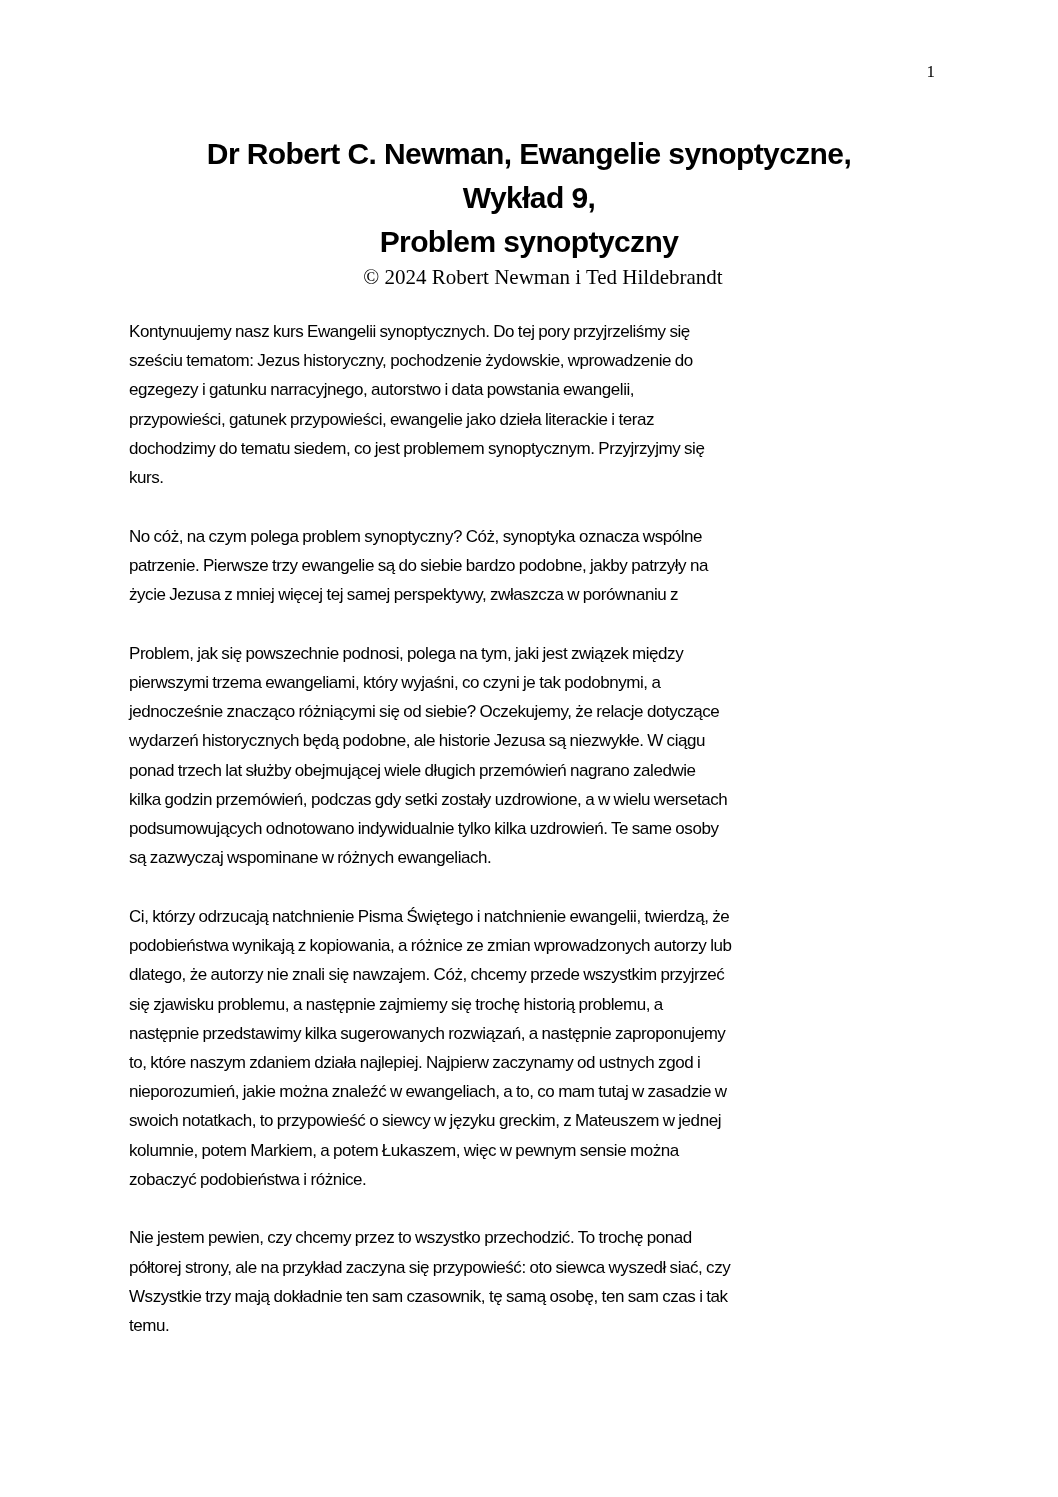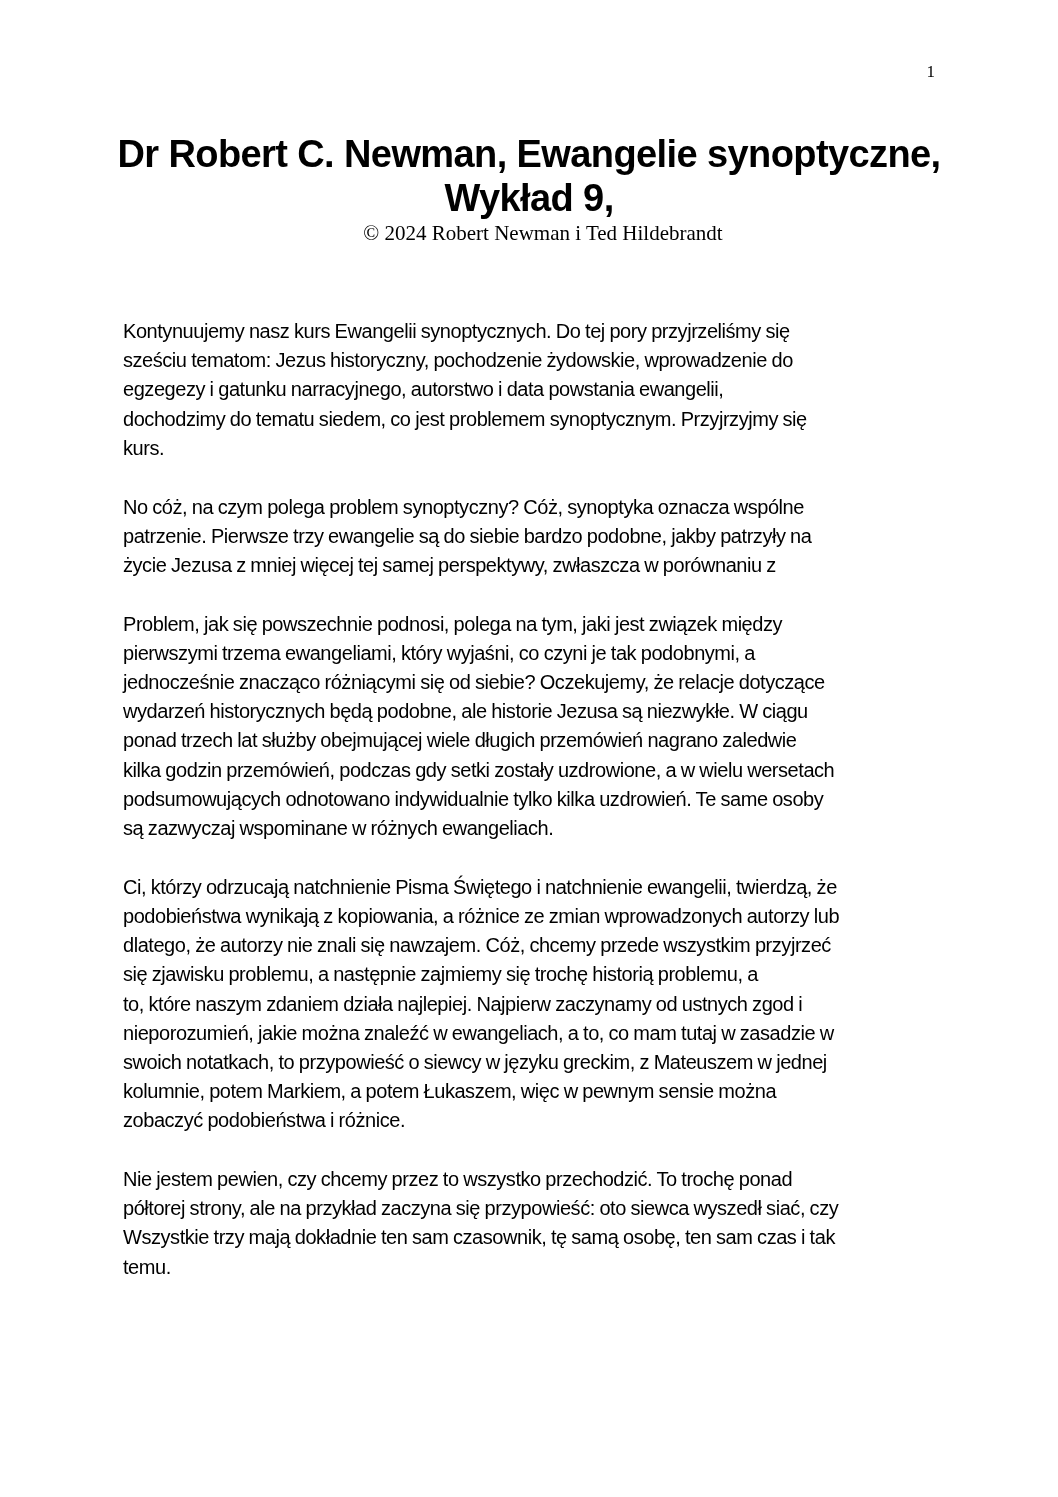--- a/index.html
+++ b/index.html
@@ -5,50 +5,52 @@
     html, body { margin: 0; padding: 0; background: #ffffff; }
     body { width: 1058px; height: 1497px; position: relative; overflow: hidden; color: #000; }
     .page-number {
       position: absolute; top: 62px; left: 915px; width: 20px; text-align: right;
       font-family: "Liberation Serif", serif; font-size: 17px;
     }
     .title-block {
       position: absolute; top: 132px; left: 0; width: 1058px; text-align: center;
     }
     .title-line {
-      font-family: "Liberation Sans", sans-serif; font-weight: bold; font-size: 38px;
+      font-family: "Liberation Sans", sans-serif; font-weight: bold; font-size: 30px;
       line-height: 44px; letter-spacing: -0.6px;
     }
     .copyright {
       font-family: "Liberation Serif", serif; font-size: 21px; line-height: 26px; margin-top: 0px; margin-left: 28px;
     }
     .body-text {
-      position: absolute; top: 317px; left: 123px; width: 790px;
-      font-family: "Liberation Sans", sans-serif; font-size: 20px; line-height: 29.2px;
+      position: absolute; top: 317px; left: 129px; width: 790px;
+      font-family: "Liberation Sans", sans-serif; font-size: 17px; line-height: 29.2px;
       letter-spacing: -0.45px; word-spacing: -0.5px;
     }
     .para { margin: 0 0 29.5px 0; }
     .line { display: block; white-space: nowrap; }
   </style>
 </head>
 <body>
 
 <div class="page-number">1</div>
 
 <div class="title-block">
   <div class="title-line">Dr Robert C. Newman, Ewangelie synoptyczne,</div>
   <div class="title-line">Wykład 9,</div>
+  <div class="title-line">Problem synoptyczny</div>
   <div class="copyright">© 2024 Robert Newman i Ted Hildebrandt</div>
 </div>
 
 <div class="body-text">
   <p class="para">
     <span class="line">Kontynuujemy nasz kurs Ewangelii synoptycznych. Do tej pory przyjrzeliśmy się</span>
     <span class="line">sześciu tematom: Jezus historyczny, pochodzenie żydowskie, wprowadzenie do</span>
     <span class="line">egzegezy i gatunku narracyjnego, autorstwo i data powstania ewangelii,</span>
+    <span class="line">przypowieści, gatunek przypowieści, ewangelie jako dzieła literackie i teraz</span>
     <span class="line">dochodzimy do tematu siedem, co jest problemem synoptycznym. Przyjrzyjmy się</span>
     <span class="line">kurs.</span>
   </p>
   <p class="para">
     <span class="line">No cóż, na czym polega problem synoptyczny? Cóż, synoptyka oznacza wspólne</span>
     <span class="line">patrzenie. Pierwsze trzy ewangelie są do siebie bardzo podobne, jakby patrzyły na</span>
     <span class="line">życie Jezusa z mniej więcej tej samej perspektywy, zwłaszcza w porównaniu z</span>
   </p>
   <p class="para">
     <span class="line">Problem, jak się powszechnie podnosi, polega na tym, jaki jest związek między</span>
@@ -58,20 +60,21 @@
     <span class="line">ponad trzech lat służby obejmującej wiele długich przemówień nagrano zaledwie</span>
     <span class="line">kilka godzin przemówień, podczas gdy setki zostały uzdrowione, a w wielu wersetach</span>
     <span class="line">podsumowujących odnotowano indywidualnie tylko kilka uzdrowień. Te same osoby</span>
     <span class="line">są zazwyczaj wspominane w różnych ewangeliach.</span>
   </p>
   <p class="para">
     <span class="line">Ci, którzy odrzucają natchnienie Pisma Świętego i natchnienie ewangelii, twierdzą, że</span>
     <span class="line">podobieństwa wynikają z kopiowania, a różnice ze zmian wprowadzonych autorzy lub</span>
     <span class="line">dlatego, że autorzy nie znali się nawzajem. Cóż, chcemy przede wszystkim przyjrzeć</span>
     <span class="line">się zjawisku problemu, a następnie zajmiemy się trochę historią problemu, a</span>
+    <span class="line">następnie przedstawimy kilka sugerowanych rozwiązań, a następnie zaproponujemy</span>
     <span class="line">to, które naszym zdaniem działa najlepiej. Najpierw zaczynamy od ustnych zgod i</span>
     <span class="line">nieporozumień, jakie można znaleźć w ewangeliach, a to, co mam tutaj w zasadzie w</span>
     <span class="line">swoich notatkach, to przypowieść o siewcy w języku greckim, z Mateuszem w jednej</span>
     <span class="line">kolumnie, potem Markiem, a potem Łukaszem, więc w pewnym sensie można</span>
     <span class="line">zobaczyć podobieństwa i różnice.</span>
   </p>
   <p class="para">
     <span class="line">Nie jestem pewien, czy chcemy przez to wszystko przechodzić. To trochę ponad</span>
     <span class="line">półtorej strony, ale na przykład zaczyna się przypowieść: oto siewca wyszedł siać, czy</span>
     <span class="line">Wszystkie trzy mają dokładnie ten sam czasownik, tę samą osobę, ten sam czas i tak</span>

